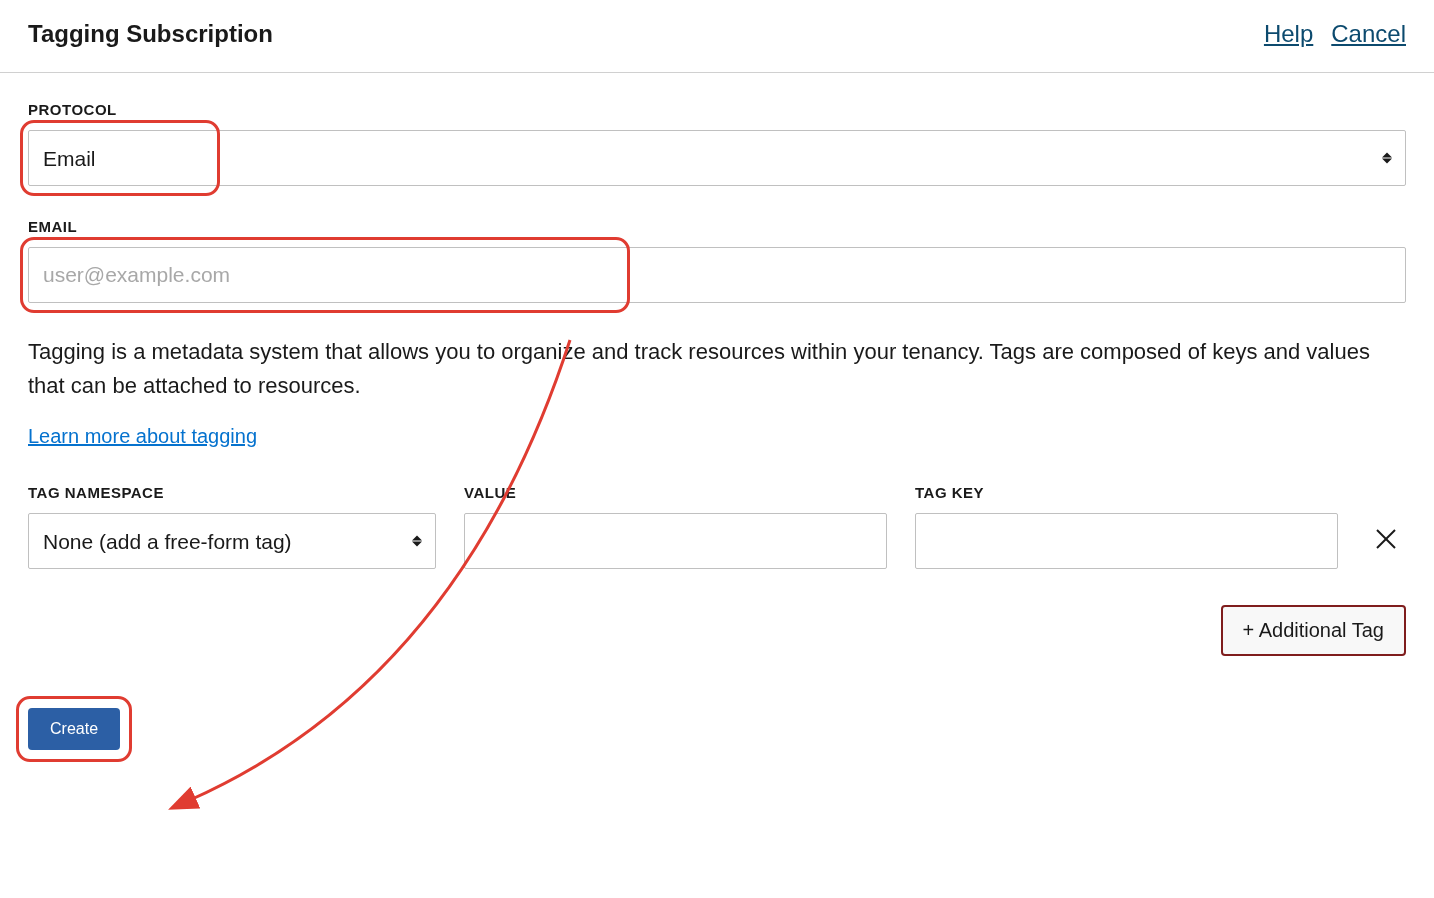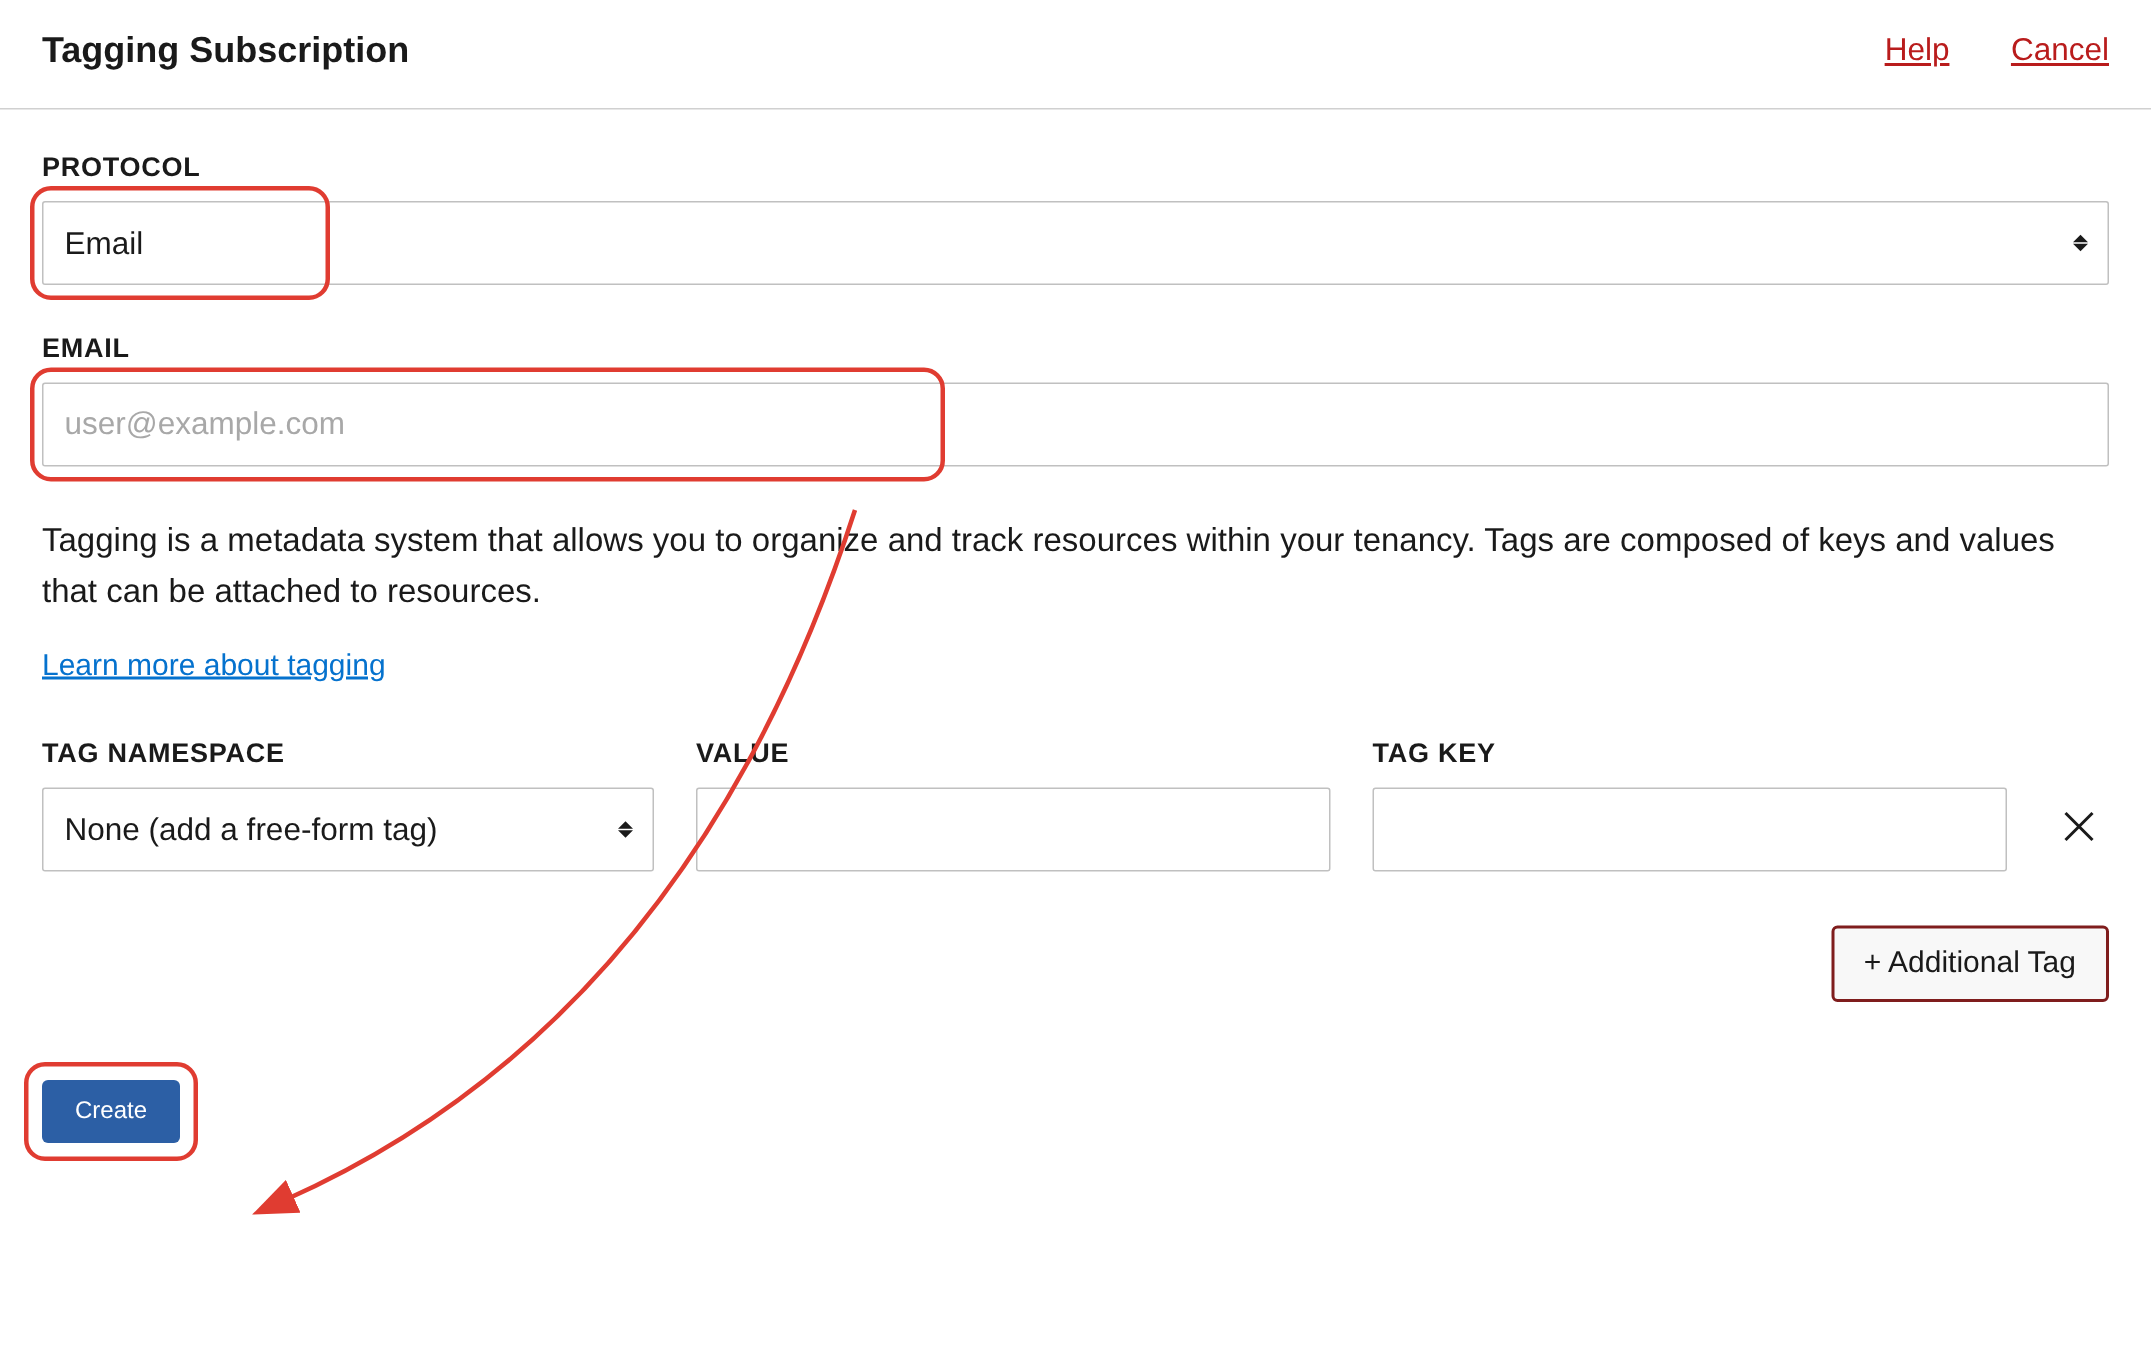--- a/index.html
+++ b/index.html
@@ -25,36 +25,35 @@
     .header h1 {
       font-size: 24px;
       font-weight: 600;
       color: #1a1a1a;
     }
     .header-links {
       display: flex;
       gap: 18px;
     }
     .header-links a {
-      color: #b91c1c;
+      color: #0c4a6e;
       text-decoration: underline;
-      font-size: 21px;
-      cursor: pointer;
-      margin-left: 23px;
+      font-size: 24px;
+      cursor: pointer;
     }
     .content {
       padding: 28px;
     }
     .field-group {
       margin-bottom: 32px;
       position: relative;
     }
     .field-label {
       display: block;
-      font-size: 18px;
+      font-size: 15px;
       font-weight: 600;
       letter-spacing: 0.5px;
       color: #1a1a1a;
       margin-bottom: 12px;
       text-transform: uppercase;
     }
     .select-wrapper {
       position: relative;
       width: 100%;
     }

